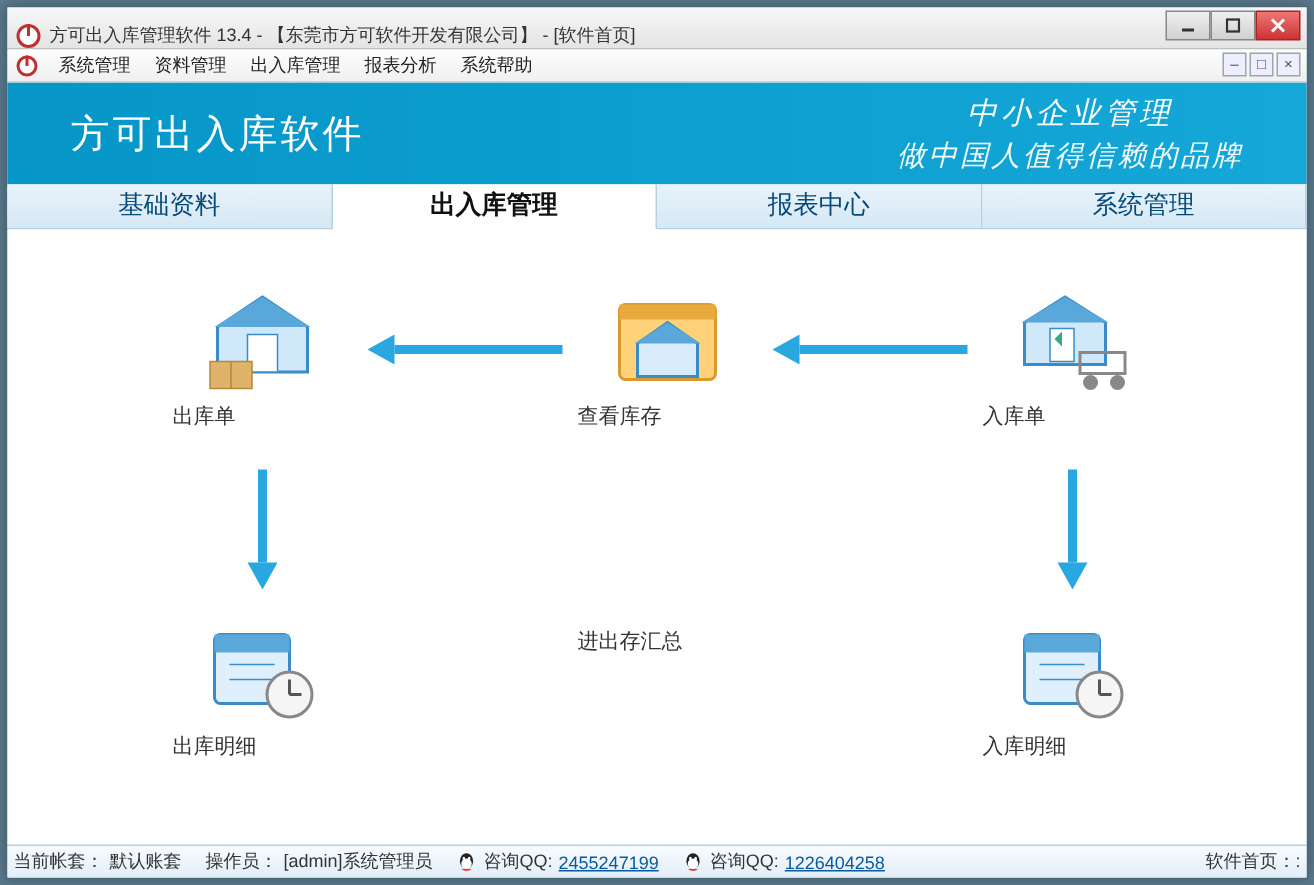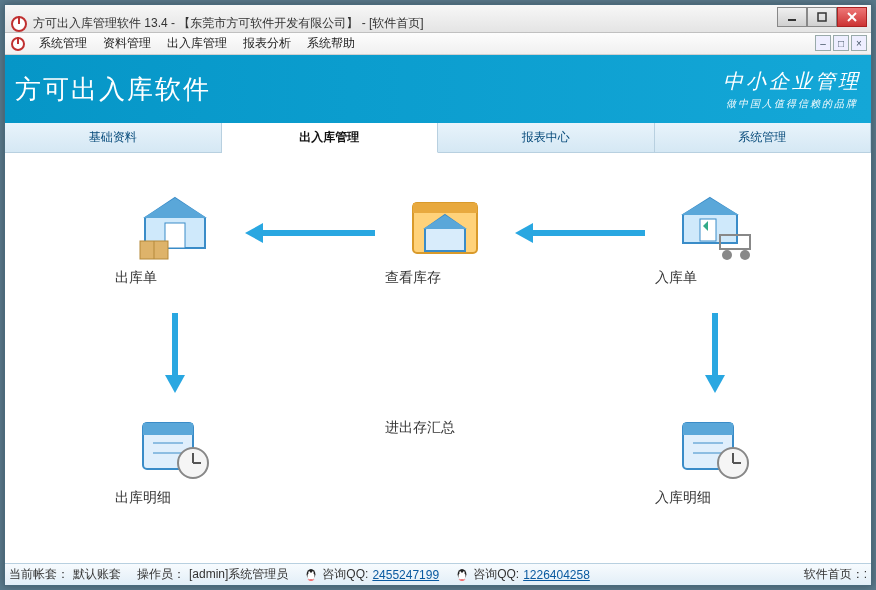--- a/index.html
+++ b/index.html
@@ -70,30 +70,30 @@
   .menubar .app-icon:after { content:"";position:absolute;left:4px;top:-2px;width:2px;height:7px;background:#c03030; }
   .menu-item { padding: 2px 8px; color:#222; cursor:pointer; }
   .mdi-controls { position:absolute; right:4px; top:2px; display:flex; gap:2px;}
   .mdi-btn { width:16px;height:16px;border:1px solid #9aa;background:#eef;display:flex;align-items:center;justify-content:center;cursor:pointer;font-size:10px;color:#456;}
   
   .banner {
     height: 68px;
     background: linear-gradient(90deg,#0696c7,#0b9dce 40%,#14a7d7);
     color:#fff;
     display:flex; align-items:center; justify-content:space-between;
-    padding: 0 10px;
+    padding: 0 42px;
   }
   .banner-title { font-size:26px; font-weight:500; letter-spacing:2px;}
   .banner-right { text-align:center; font-family:"KaiTi","STKaiti",serif; font-style:italic; }
   .banner-r1 { font-size:20px; letter-spacing:3px;}
-  .banner-r2 { font-size:10px; letter-spacing:2px; margin-top:2px; opacity:0.95;}
+  .banner-r2 { font-size:19px; letter-spacing:2px; margin-top:2px; opacity:0.95;}
   
   .tabs { height:30px; display:flex; background:linear-gradient(#eef6fb,#d9eaf5); border-bottom:1px solid #b8d0e0; }
   .tab {
-    flex:1; text-align:center; line-height:28px; font-size:12px;
+    flex:1; text-align:center; line-height:28px; font-size:17px;
     color:#064a7a; cursor:pointer;
     border-right:1px solid #b8d0e0;
     background:linear-gradient(#e8f3fb,#d5e8f4);
   }
   .tab.active {
     background:#fff; font-weight:bold; color:#111;
     border-bottom:1px solid #fff;
     margin-bottom:-1px;
   }
   

